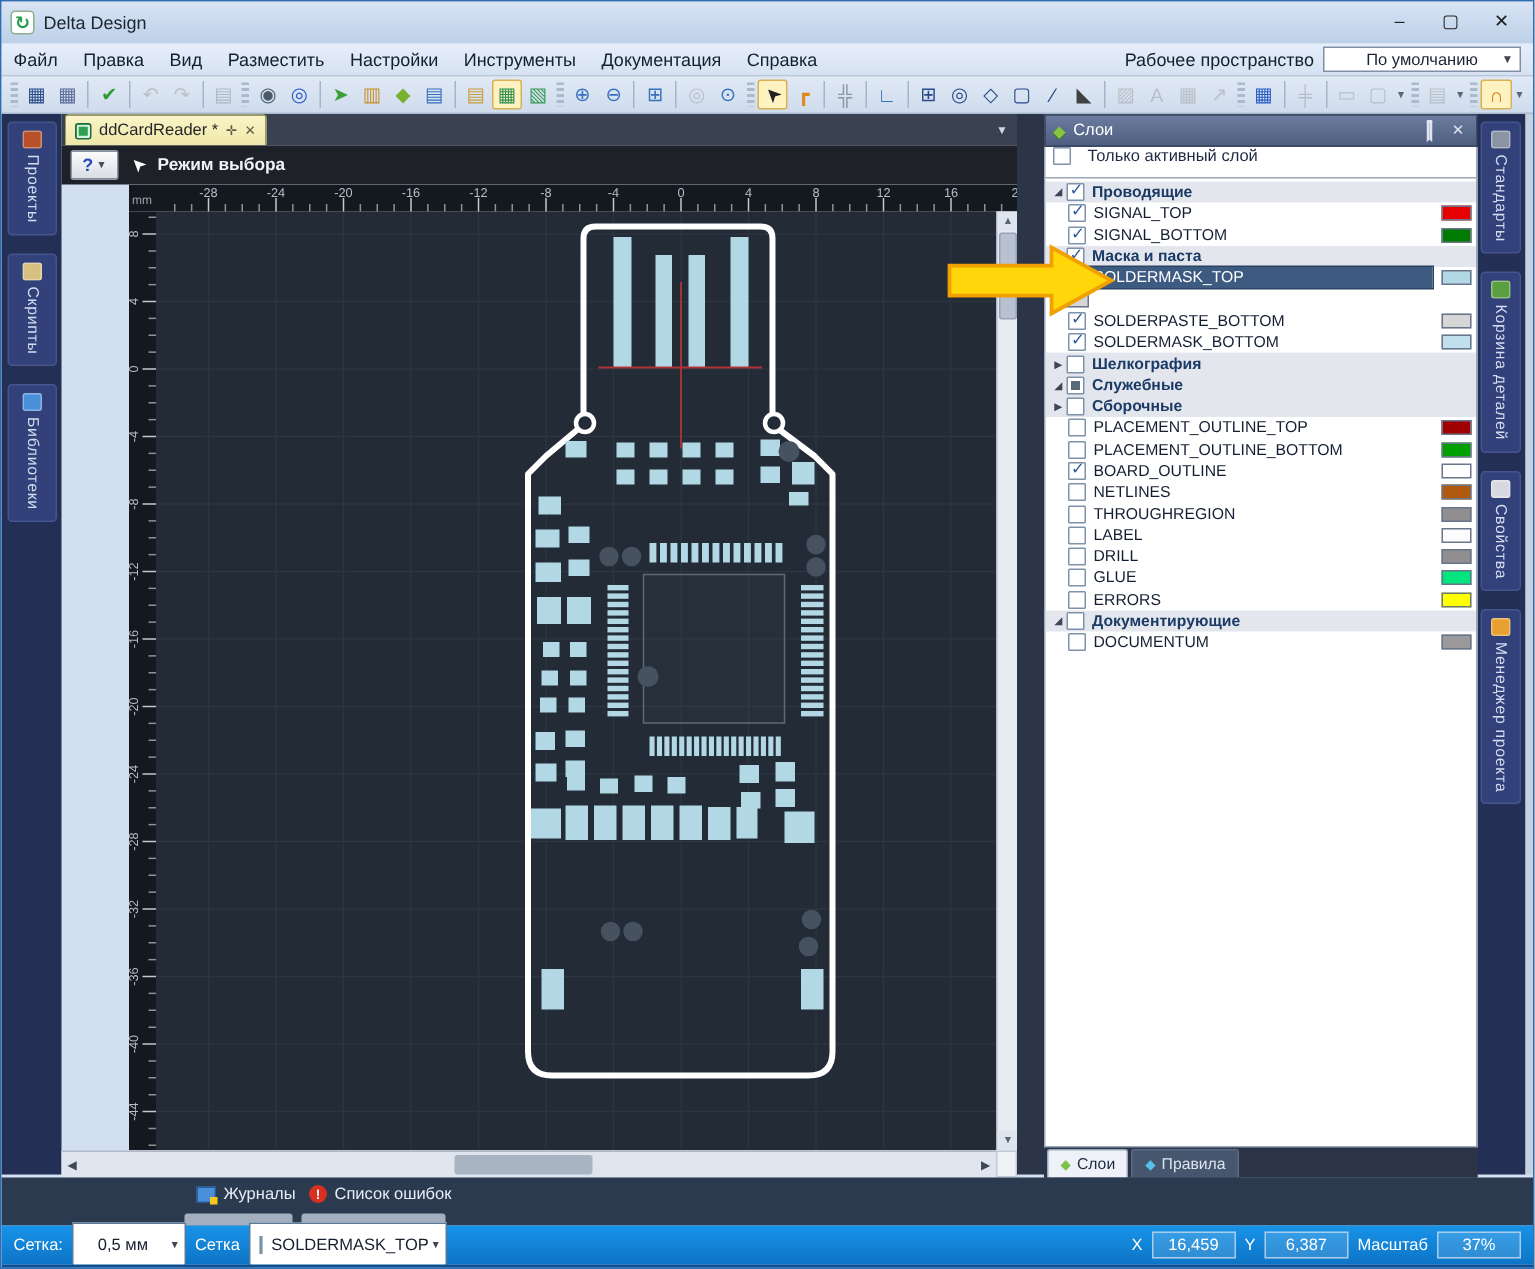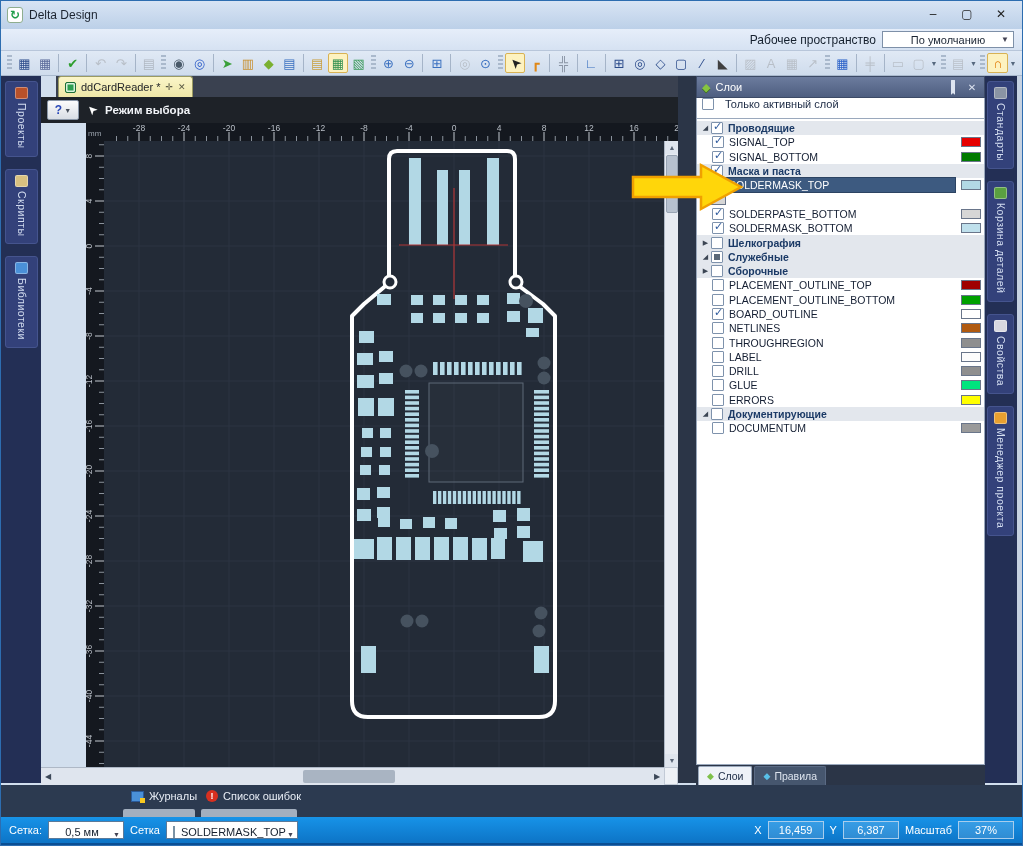--- a/index.html
+++ b/index.html
@@ -30,21 +30,21 @@
   
   .strip{position:absolute;top:75px;bottom:62px;background:#232f55;}
   #left-strip{left:0;width:40px;}
   #right-strip{right:5px;width:34px;}
   #right-edge{position:absolute;right:0;top:75px;bottom:62px;width:5px;background:#c6d2e2;}
   .vtab{margin:5px 3px 12px 4px;background:#33417a;border:1px solid #45548e;border-radius:3px;padding:5px 2px 7px;display:flex;flex-direction:column;align-items:center;gap:4px;}
   .vtab-icon{width:13px;height:12px;border-radius:2px;border:1px solid rgba(255,255,255,.35);}
   .vtext{writing-mode:vertical-rl;font-size:10.5px;color:#d3ddf0;letter-spacing:.5px;}
 
   
-  #doc-tabbar{position:absolute;left:40px;top:75px;width:637px;height:21px;background:#3a4150;display:flex;align-items:flex-end;margin-left:15px;}
+  #doc-tabbar{position:absolute;left:40px;top:75px;width:637px;height:21px;background:#3a4150;display:flex;align-items:flex-end;}
   #doc-tab{height:21px;margin-left:2px;background:linear-gradient(#faf5c8,#efe7a8);border:1px solid #9a9a62;border-bottom:none;border-radius:3px 3px 0 0;display:flex;align-items:center;padding:0 6px;gap:5px;}
   #doc-tab-icon{width:11px;height:11px;background:#2e9e50;border:1px solid #1c6e36;border-radius:2px;box-shadow:inset 0 0 0 1.5px #d8f0dc;}
   #doc-tab-label{font-size:11px;color:#24262a;}
   .doc-tab-glyph{font-size:9px;color:#5a5a46;}
   #tabbar-caret{margin-left:auto;margin-right:6px;align-self:center;font-size:8px;color:#cfd6e2;}
   #cv-toolbar{position:absolute;left:40px;top:96px;width:637px;height:26px;background:#1e2228;display:flex;align-items:center;padding:0 6px;gap:8px;}
   #help-btn{width:32px;height:20px;background:linear-gradient(#fcfcfc,#d8dde4);border:1px solid #8a97a8;border-radius:2px;display:flex;align-items:center;justify-content:center;gap:2px;}
   #help-btn .q{color:#2a48b8;font-weight:bold;font-size:12px;}
   #help-btn .caret{font-size:7px;color:#48505c;}
   #mode-cursor{color:#fff;font-size:12px;}
@@ -92,21 +92,21 @@
 
   
   #bottom-band{position:absolute;left:0;top:784px;width:100%;height:32px;background:#2c3a50;}
   .bb-btn{position:absolute;top:5px;display:flex;align-items:center;gap:5px;color:#e8edf5;font-size:11px;}
   .bb-stub{position:absolute;top:24px;height:8px;background:#b9c4d2;border-radius:2px 2px 0 0;opacity:.85;}
   #jrn-icon{width:13px;height:11px;background:#4a90d8;border:1px solid #2a5a9a;position:relative;}
   #jrn-icon:after{content:"";position:absolute;right:-2px;bottom:-2px;width:5px;height:5px;background:#f8c820;}
   #err-icon{width:12px;height:12px;background:#d83020;border-radius:50%;color:#fff;font-size:9px;line-height:12px;text-align:center;font-weight:bold;}
   #statusbar{position:absolute;left:0;top:816px;width:100%;height:26px;background:linear-gradient(#1793e8,#0d74c6);display:flex;align-items:center;padding:0 8px;gap:6px;}
   .sb-label{color:#fff;font-size:11px;}
-  .sb-combo{height:18px;background:#fff;border:1px solid #5a7a9a;display:flex;align-items:flex-end;font-size:11px;color:#16202e;position:relative;padding:0 14px 0 6px;}
+  .sb-combo{height:30px;background:#fff;border:1px solid #5a7a9a;display:flex;align-items:center;font-size:11px;color:#16202e;position:relative;padding:0 14px 0 6px;}
   .sb-combo .caret{position:absolute;right:3px;font-size:7px;color:#445;}
   #grid-combo{width:76px;justify-content:center;}
   #layer-combo{width:132px;}
   #layer-combo .sw{width:24px;height:12px;background:#b2d8e5;border:1px solid #7a92a4;margin-right:6px;}
   .sb-box{height:18px;min-width:56px;background:rgba(255,255,255,.14);border:1px solid #a8cdec;color:#fff;font-size:11px;display:flex;align-items:center;justify-content:center;padding:0 6px;}
   #sb-right{margin-left:auto;display:flex;align-items:center;gap:6px;}
   #bottom-edge{position:absolute;left:0;top:842px;width:100%;height:4px;background:#0a4f94;}
 
   #callout{position:absolute;left:630px;top:160px;width:114px;height:56px;z-index:60;pointer-events:none;}
 </style>
@@ -119,20 +119,21 @@
     <div id="app-icon">↻</div>
     <div id="title-text">Delta Design</div>
     <div id="win-controls">
         <span class="wc">–</span>
         <span class="wc">▢</span>
         <span class="wc">✕</span>
       </div>
   </div>
 
   <div id="menubar">
+    <span id="menu-items"><span class="menu-item">Файл</span><span class="menu-item">Правка</span><span class="menu-item">Вид</span><span class="menu-item">Разместить</span><span class="menu-item">Настройки</span><span class="menu-item">Инструменты</span><span class="menu-item">Документация</span><span class="menu-item">Справка</span></span>
     <span id="ws-area">
       <span id="ws-label">Рабочее пространство</span>
       <span id="ws-combo">
         <span>По умолчанию</span>
         <span class="caret">▼</span>
       </span>
     </span>
   </div>
 
   <div id="toolbar">

